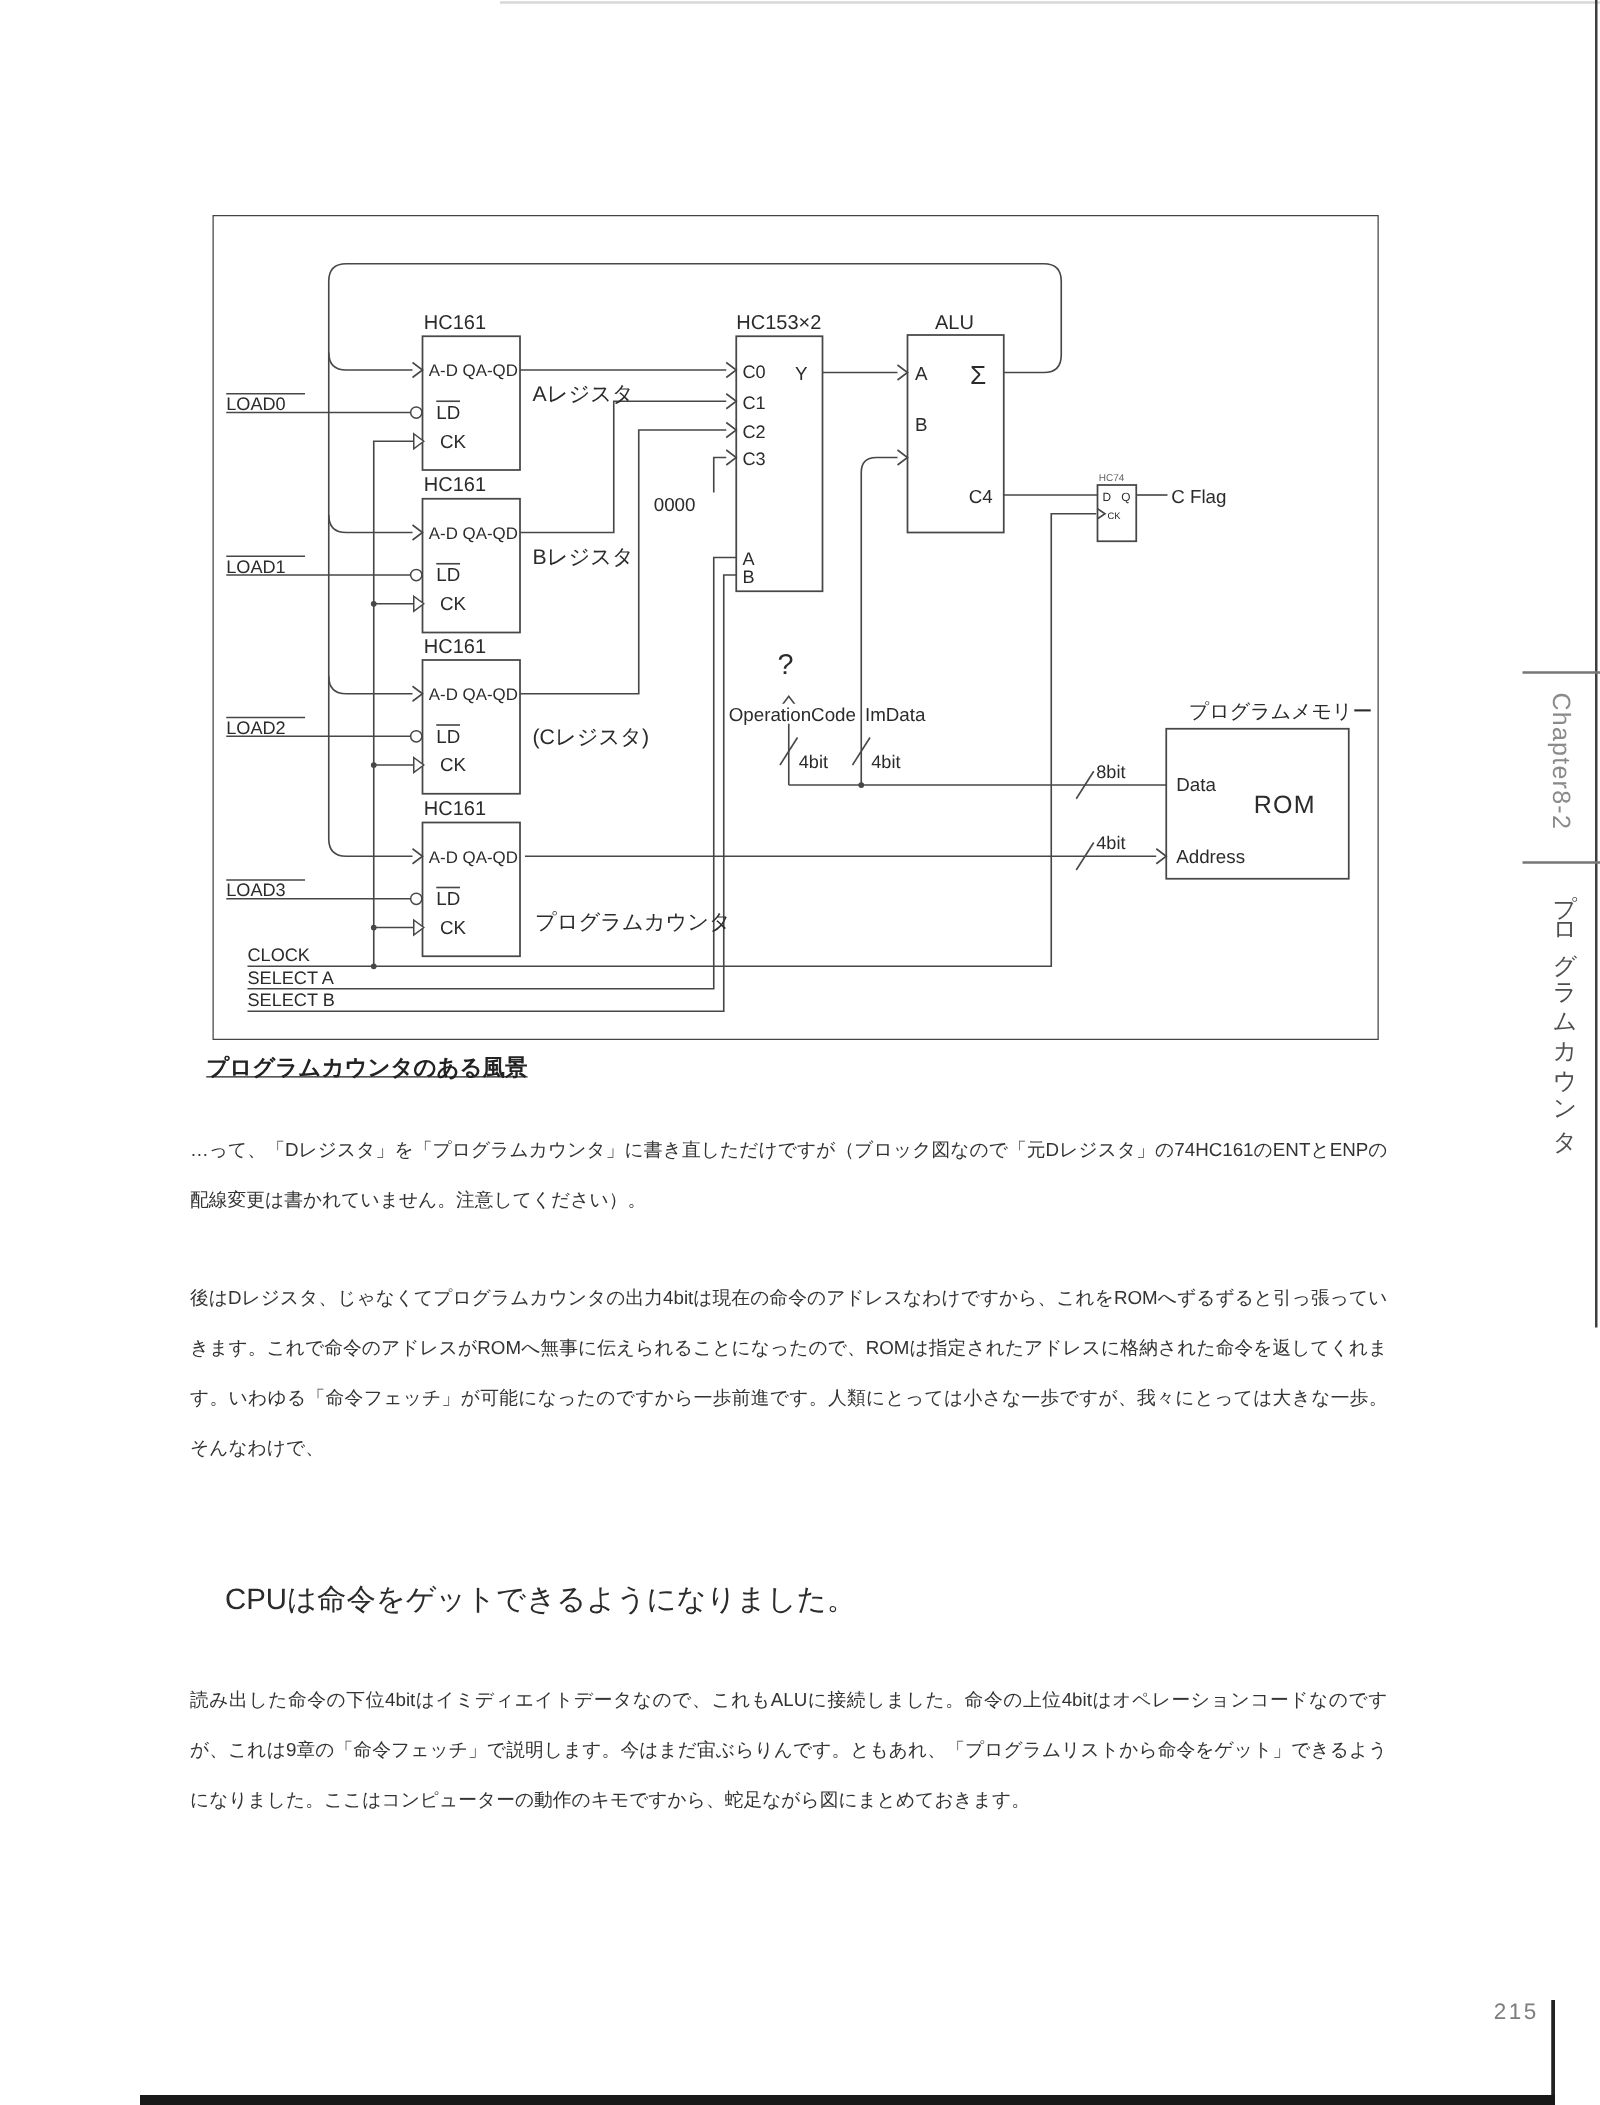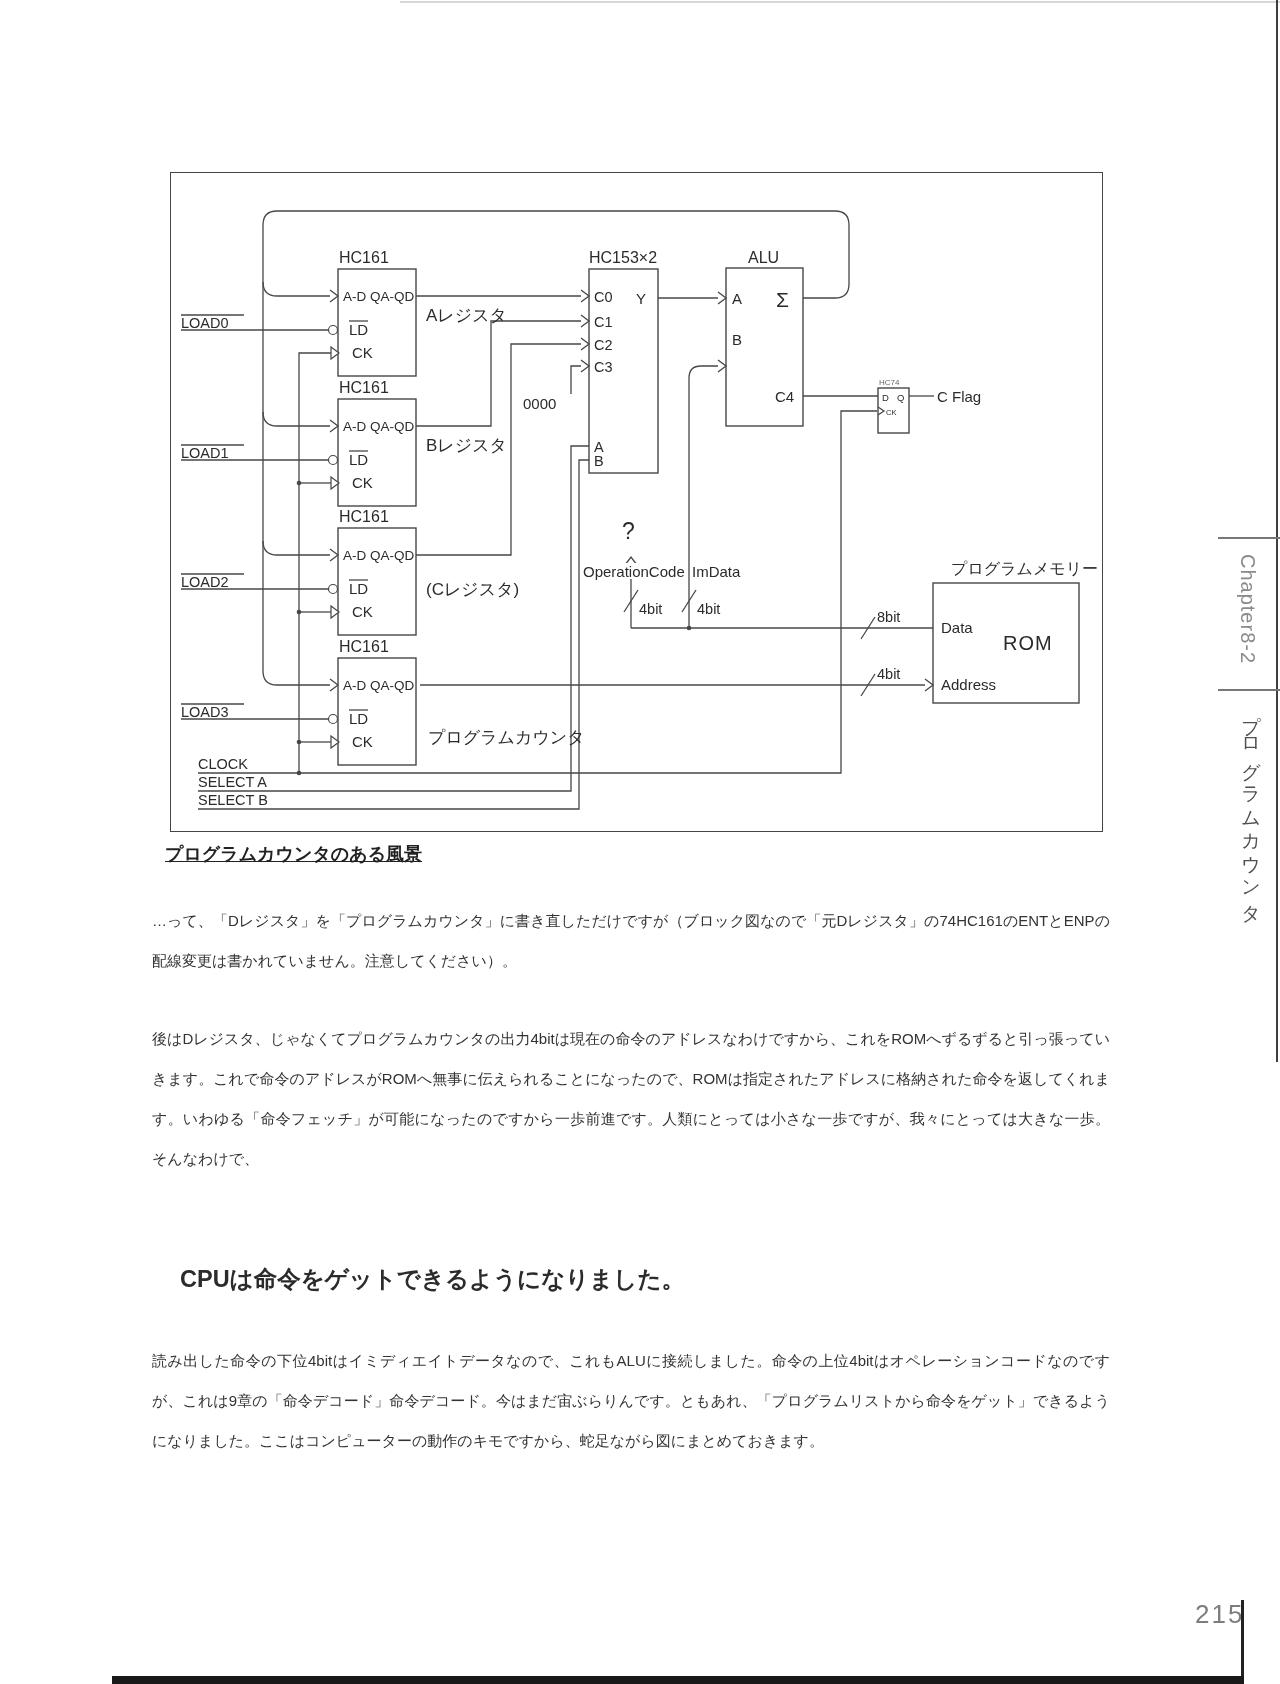--- a/index.html
+++ b/index.html
@@ -16,29 +16,29 @@
   .dot{fill:#474747;}
   .bgr{fill:#ffffff;}
   .t16{font-size:16px;} .t15{font-size:15px;} .t14{font-size:14.5px;}
   .t13{font-size:13.5px;} .jp17{font-size:17px;} .jp16{font-size:16px;}
   .tiny8{font-size:8px;fill:#666;} .tiny9{font-size:9.5px;} .tiny7{font-size:7.5px;}
   .sigma{font-size:21px;} .rom20{font-size:20px;letter-spacing:1px;} .q23{font-size:23px;}
   
   .caption{position:absolute;left:165px;top:842px;font-size:18px;font-weight:bold;color:#222;text-decoration:underline;}
   .para{position:absolute;left:152px;width:958px;font-size:15px;line-height:40px;
         color:#333;text-align:justify;}
-  .statement{position:absolute;left:180px;top:1263px;font-size:23.5px;font-weight:bold;color:#2b2b2b;}
+  .statement{position:absolute;left:180px;top:1263px;font-size:23.5px;font-weight:normal;color:#2b2b2b;}
   
   .edge-line{position:absolute;left:1276px;top:0;width:2px;height:1062px;background:#3e3e3e;}
   .tick{position:absolute;left:1218px;width:62px;height:2px;background:#777;}
   .chapter-tab{position:absolute;left:1259px;top:554px;font-size:20px;color:#8a8a8a;
                letter-spacing:1px;transform:rotate(90deg);transform-origin:left top;white-space:nowrap;}
   .section-tab{position:absolute;left:1238px;top:702px;font-size:19px;color:#4f4f4f;
                writing-mode:vertical-rl;text-orientation:upright;letter-spacing:2px;}
-  .page-number{position:absolute;left:1195px;top:1599px;font-size:26px;color:#7d7d7d;letter-spacing:2px;}
+  .page-number{position:absolute;left:1195px;top:1599px;font-size:18px;color:#7d7d7d;letter-spacing:2px;}
   .pn-line{position:absolute;left:1241px;top:1600px;width:2.5px;height:80px;background:#222;}
   .bottom-bar{position:absolute;left:112px;top:1676px;width:1132px;height:8px;background:#191919;}
   .top-line{position:absolute;left:400px;top:1px;width:880px;height:1.5px;background:#d8d8d8;}
 </style>
 </head>
 <body>
 
 <div class="page">
 
   <div class="top-line"></div>
@@ -228,21 +228,21 @@
         <text class="t14" x="526" y="441">4bit</text>
       </g>
     </svg>
   </div>
 
   <div class="caption">プログラムカウンタのある風景</div>
 
   <div class="para" style="top:901px;">…って、「Dレジスタ」を「プログラムカウンタ」に書き直しただけですが（ブロック図なので「元Dレジスタ」の74HC161のENTとENPの配線変更は書かれていません。注意してください）。</div>
   <div class="para" style="top:1019px;">後はDレジスタ、じゃなくてプログラムカウンタの出力4bitは現在の命令のアドレスなわけですから、これをROMへずるずると引っ張っていきます。これで命令のアドレスがROMへ無事に伝えられることになったので、ROMは指定されたアドレスに格納された命令を返してくれます。いわゆる「命令フェッチ」が可能になったのですから一歩前進です。人類にとっては小さな一歩ですが、我々にとっては大きな一歩。そんなわけで、</div>
   <div class="statement">CPUは命令をゲットできるようになりました。</div>
-  <div class="para" style="top:1341px;">読み出した命令の下位4bitはイミディエイトデータなので、これもALUに接続しました。命令の上位4bitはオペレーションコードなのですが、これは9章の「命令デコード」命令デコード。今はまだ宙ぶらりんです。ともあれ、「プログラムリストから命令をゲット」できるようになりました。ここはコンピューターの動作のキモですから、蛇足ながら図にまとめておきます。</div>
+  <div class="para" style="top:1341px;">読み出した命令の下位4bitはイミディエイトデータなので、これもALUに接続しました。命令の上位4bitはオペレーションコードなのですが、これは9章の「命令フェッチ」で説明します。今はまだ宙ぶらりんです。ともあれ、「プログラムリストから命令をゲット」できるようになりました。ここはコンピューターの動作のキモですから、蛇足ながら図にまとめておきます。</div>
 
   <div class="edge-line"></div>
   <div class="tick" style="top:537px;"></div>
   <div class="tick" style="top:689px;"></div>
   <div class="chapter-tab">Chapter8-2</div>
   <div class="section-tab">プログラムカウンタ</div>
   <div class="page-number">215</div>
   <div class="pn-line"></div>
   <div class="bottom-bar"></div>
 

